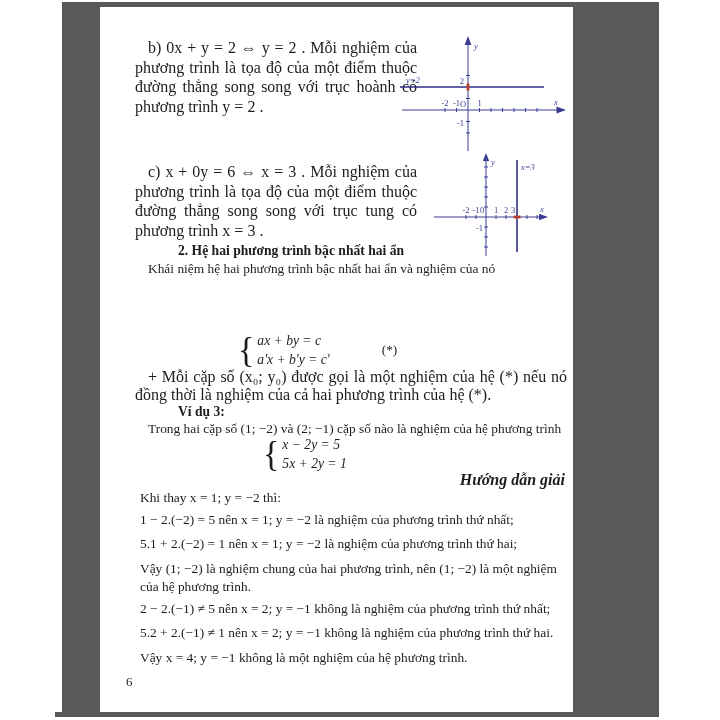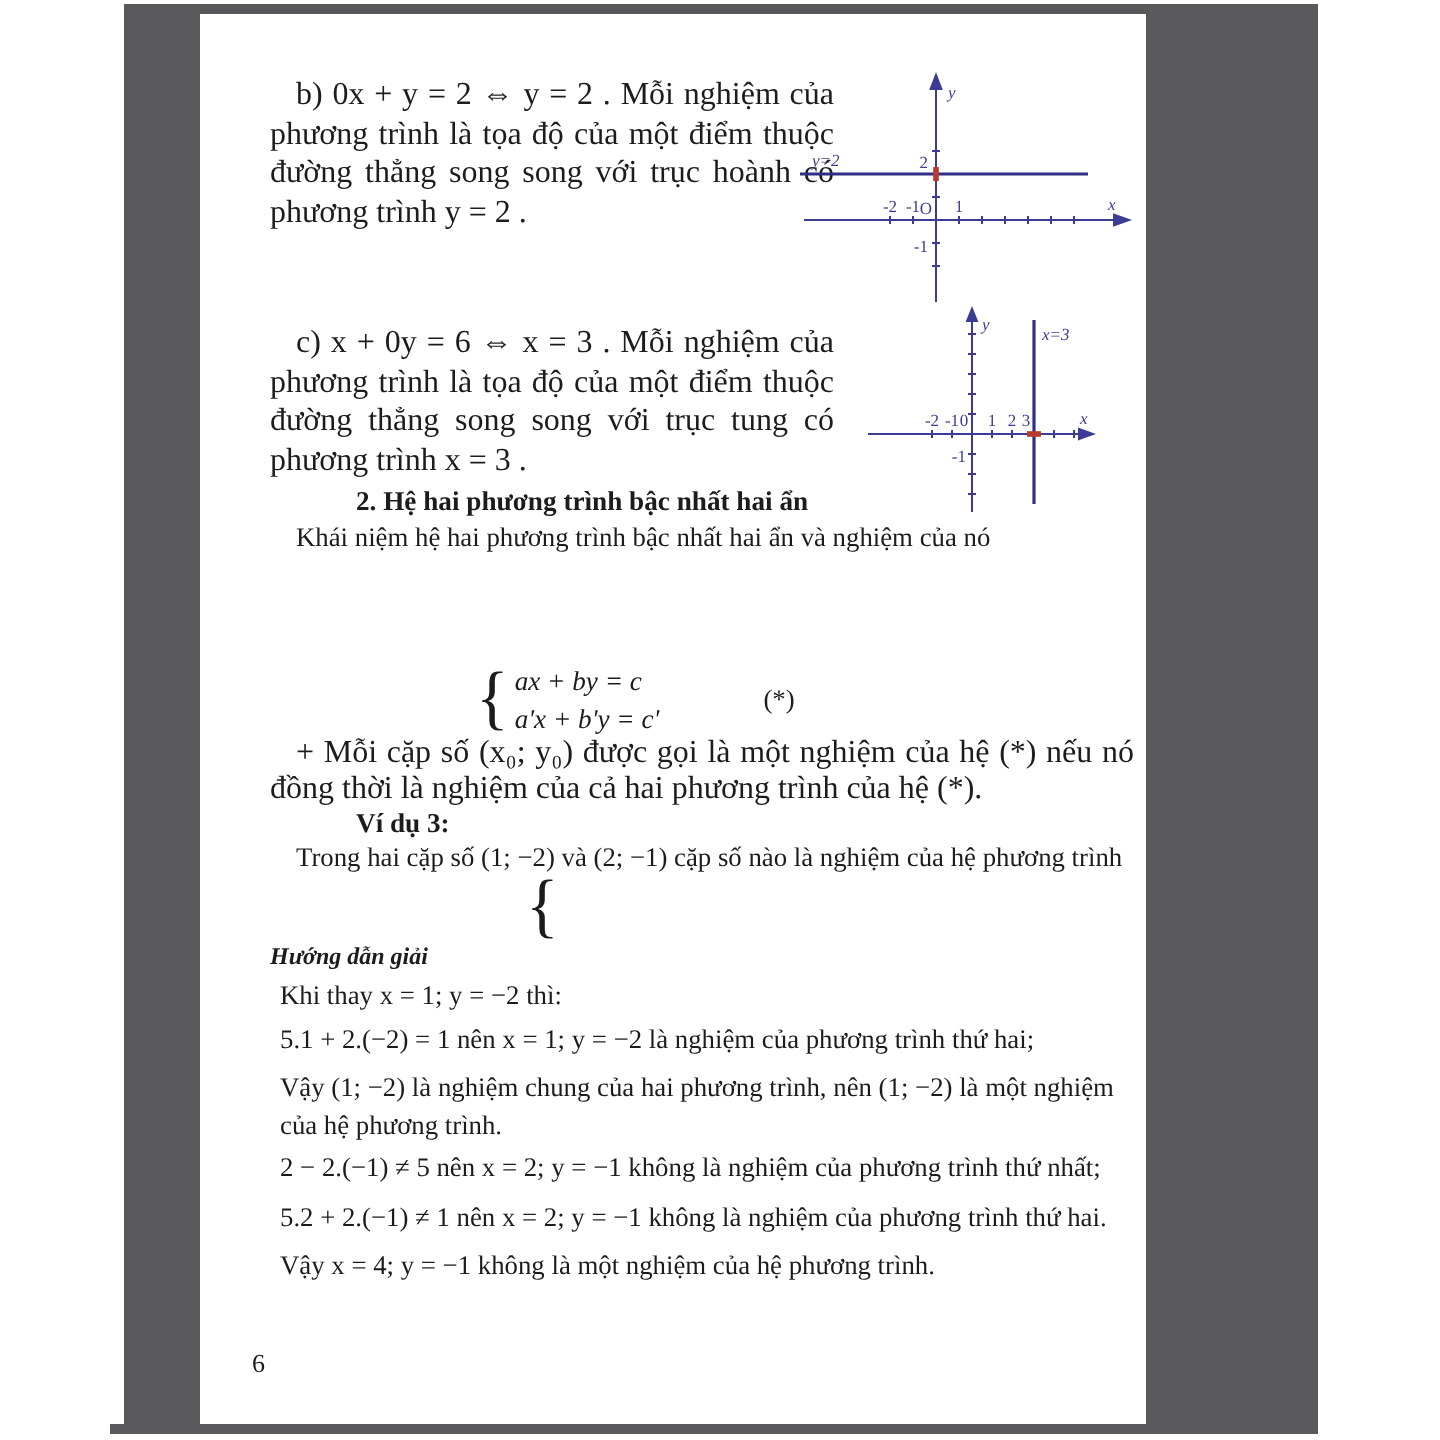--- a/index.html
+++ b/index.html
@@ -13,21 +13,21 @@
   .abs{position:absolute;}
   .para{font-size:16px;line-height:19.5px;text-align:justify;}
   .indent{text-indent:13px;}
   .heading{font-size:13.6px;font-weight:bold;line-height:18px;margin-left:47px;}
   .body-line{font-size:13.4px;line-height:18px;}
   .system{display:flex;align-items:center;}
   .brace{font-size:34px;font-weight:300;line-height:40px;margin-right:3px;transform:scaleY(1.05);}
   .eqs{display:flex;flex-direction:column;}
   .eq{font-style:italic;font-size:13.6px;line-height:19px;white-space:nowrap;}
   .star-tag{margin-left:52px;font-size:13.4px;}
-  .hdg{font-weight:bold;font-style:italic;font-size:12px;text-align:left;}
+  .hdg{font-weight:bold;font-style:italic;font-size:16px;text-align:right;}
   .sol{font-size:13.4px;line-height:18.5px;}
   .sol .s{margin-bottom:3px;}
   .sol .se{margin-bottom:6px;}
   .pagenum{font-size:13px;}
   svg .axis line{stroke:#3c3c94;stroke-width:1;}
   svg .axis polygon{fill:#3c3c94;}
   svg .navy-line{stroke:#2f2f86;stroke-width:1.6;}
   svg .red{fill:#bb3a30;}
   svg text.glabel{font-family:"Liberation Serif",serif;font-size:8.5px;fill:#3c3c94;}
   svg text.ital{font-style:italic;}
@@ -125,26 +125,31 @@
     <span class="star-tag">(*)</span>
   </div>
 
   <div class="abs para indent" style="left:135px;top:368px;width:432px;line-height:18px;">+ Mỗi cặp số (x₀; y₀) được gọi là một nghiệm của hệ (*) nếu nó đồng thời là nghiệm của cả hai phương trình của hệ (*).</div>
 
   <div class="abs heading" style="left:131px;top:403px;">Ví dụ 3:</div>
   <div class="abs body-line" style="left:148px;top:420px;width:425px;">Trong hai cặp số (1; −2) và (2; −1) cặp số nào là nghiệm của hệ phương trình</div>
 
   <div class="abs system" style="left:263px;top:434px;">
     <span class="brace">{</span>
+    <span class="eqs">
+      <span class="eq">x − 2y = 5</span>
+      <span class="eq">5x + 2y = 1</span>
+    </span>
   </div>
 
   <div class="abs hdg" style="left:135px;top:471px;width:430px;">Hướng dẫn giải</div>
 
   <div class="abs sol" style="left:140px;top:489px;width:428px;">
     <div class="s">Khi thay x = 1; y = −2 thì:</div>
+    <div class="se">1 − 2.(−2) = 5 nên x = 1; y = −2 là nghiệm của phương trình thứ nhất;</div>
     <div class="se">5.1 + 2.(−2) = 1 nên x = 1; y = −2 là nghiệm của phương trình thứ hai;</div>
     <div class="s">Vậy (1; −2) là nghiệm chung của hai phương trình, nên (1; −2) là một nghiệm của hệ phương trình.</div>
     <div class="se">2 − 2.(−1) ≠ 5 nên x = 2; y = −1 không là nghiệm của phương trình thứ nhất;</div>
     <div class="se">5.2 + 2.(−1) ≠ 1 nên x = 2; y = −1 không là nghiệm của phương trình thứ hai.</div>
     <div class="s">Vậy x = 4; y = −1 không là một nghiệm của hệ phương trình.</div>
   </div>
 
   <div class="abs pagenum" style="left:126px;top:674px;">6</div>
 
 </div>

